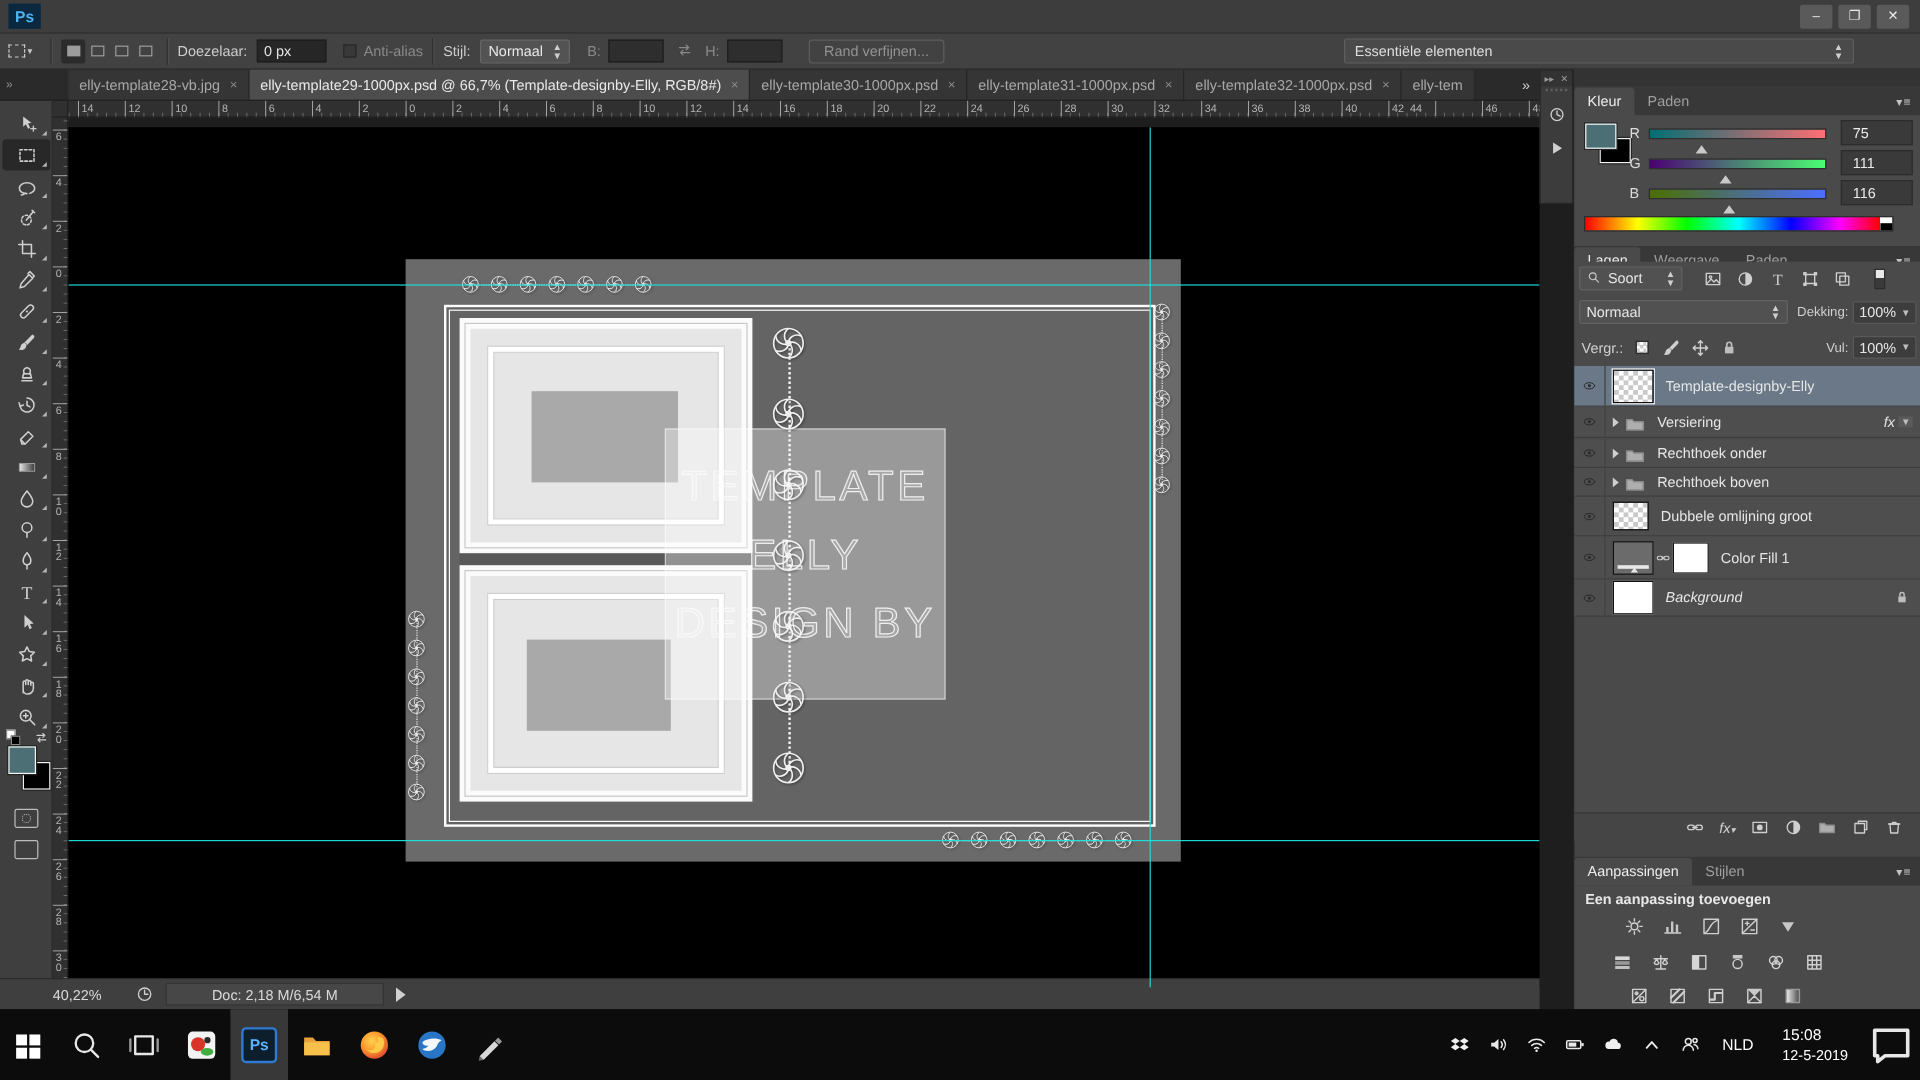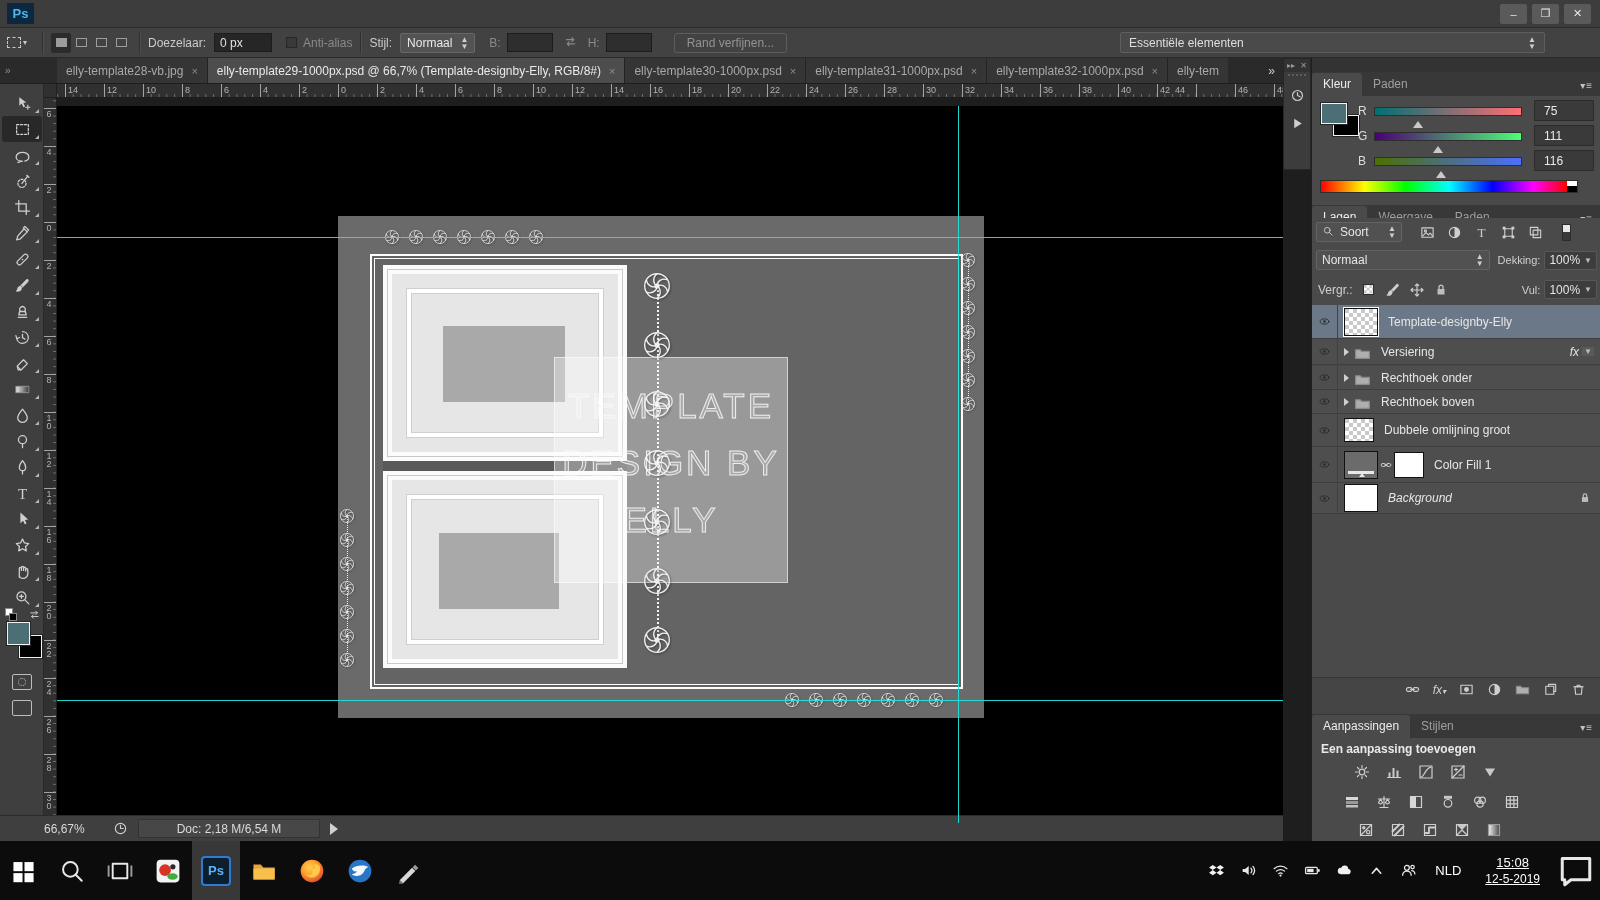--- a/index.html
+++ b/index.html
@@ -137,21 +137,21 @@
   
   #taskbar { position:absolute; left:0; top:841px; width:1600px; height:59px; background:#0c0c0c; display:flex; align-items:center; }
   .tb-cell { width:48px; height:59px; display:flex; align-items:center; justify-content:center; flex:none; }
   .tb-cell.active { background:#383838; }
   .tb-cell svg { width:26px; height:26px; }
   .appbadge { width:30px; height:30px; border-radius:4px; display:flex; align-items:center; justify-content:center; }
   #tray { margin-left:auto; display:flex; align-items:center; gap:6px; }
   #tray .tr-ic { width:26px; height:26px; display:flex; align-items:center; justify-content:center; }
   #tray .tr-ic svg { width:17px; height:17px; }
   #lang { color:#fff; font-size:13px; padding:0 8px; }
-  #clock { color:#fff; font-size:13px; text-align:center; line-height:16px; padding:0 10px;text-decoration:underline; }
+  #clock { color:#fff; font-size:13px; text-align:left; line-height:16px; padding:0 10px; }
   #clock .date { font-size:12px; }
   #notif { width:40px; height:59px; display:flex; align-items:center; justify-content:center; margin-right:4px; }
 </style>
 </head>
 <body>
 
 <svg width="0" height="0" style="position:absolute">
   <defs>
     <linearGradient id="gtool" x1="0" y1="0" x2="1" y2="0">
         <stop offset="0" stop-color="#e8e8e8"></stop>
@@ -679,22 +679,22 @@
           </svg>
         </div>
         <div class="rosette" style="left: 622px; top: 180px; width: 16px; height: 16px;">
           <svg viewBox="0 0 20 20" width="16" height="16">
             <use href="#rosette"></use>
           </svg>
         </div>
       </div>
     <div id="wm-text">
         <div>TEMPLATE</div>
+        <div>ELLY</div>
         <div>DESIGN BY</div>
-        <div>ELLY</div>
       </div>
   </div>
   <div class="guide" style="left:0;top:131px;width:100%;height:1px"></div>
   <div class="guide" style="left:0;top:594px;width:100%;height:1px"></div>
   <div class="guide" style="left:901px;top:0;width:1px;height:100%"></div>
 </div>
 
 <div id="minidock">
   <div class="hdr">
       <span>▸▸</span>
@@ -1101,21 +1101,21 @@
             <svg viewBox="0 0 16 16" fill="none" stroke="#cfcfcf" stroke-width="1.2" stroke-linecap="round" stroke-linejoin="round">
               <rect x="2.5" y="2.5" width="11" height="11" fill="url(#gmap)" stroke="#9a9a9a"></rect>
             </svg>
           </div>
         </div>
       </div>
   </div>
 </div>
 
 <div id="statusbar">
-  <span id="status-zoom">66,67%</span>
+  <span id="status-zoom">40,22%</span>
   <span id="status-icon">
       <svg viewBox="0 0 16 16" fill="none" stroke="#cfcfcf" stroke-width="1.2" stroke-linecap="round" stroke-linejoin="round">
         <circle cx="8" cy="8" r="5.5"></circle>
         <path d="M8 4.5 V8 h3"></path>
       </svg>
     </span>
   <div id="doc-well">
       <span>Doc: 2,18 M/6,54 M</span>
     </div>
   <div id="status-arrow"></div>

